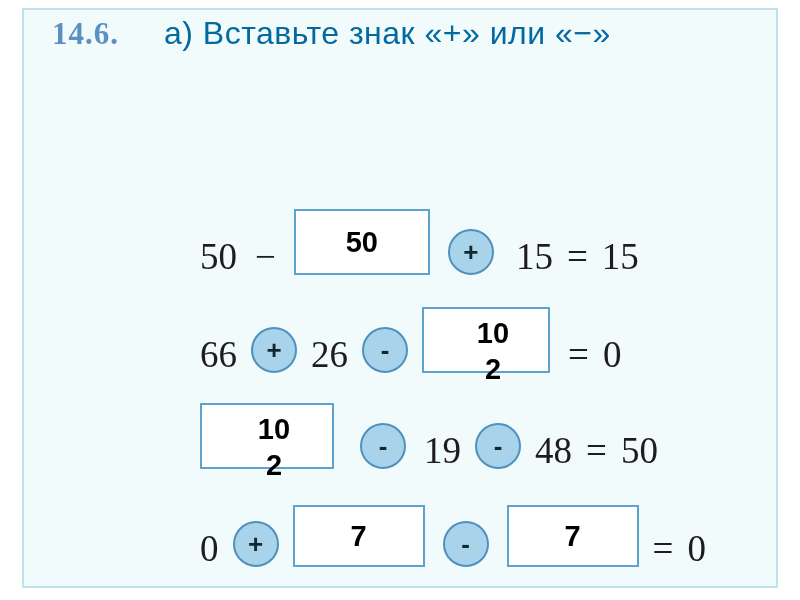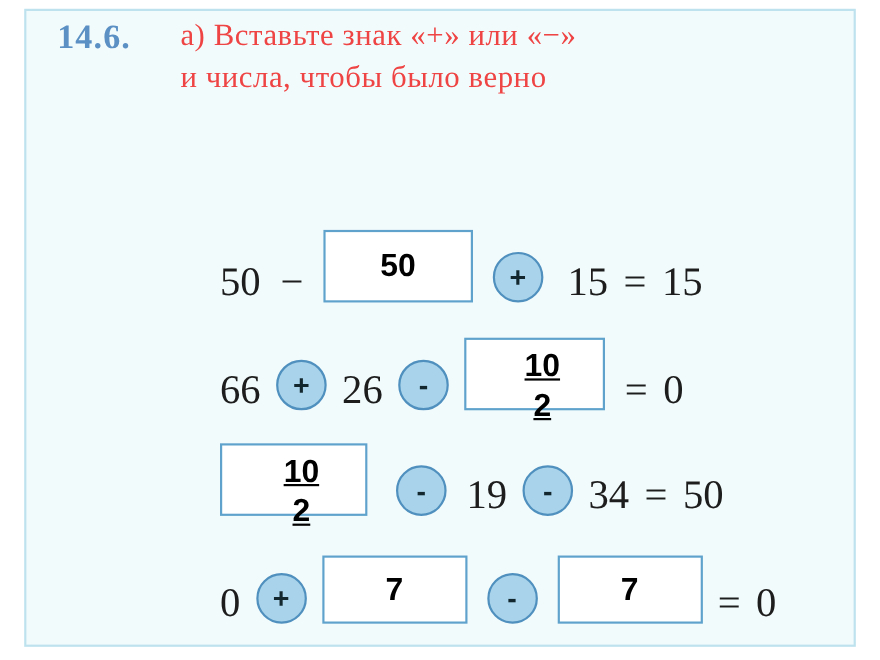--- a/index.html
+++ b/index.html
@@ -38,24 +38,24 @@
     font-size: 31px;
     font-weight: bold;
     color: #5b90c4;
     letter-spacing: 1px;
   }
   .prompt {
     position: absolute;
     left: 164px;
     top: 14px;
     width: 590px;
-    font-family: Liberation Serif, serif;
-    font-size: 28px;
+    font-family: Liberation Sans, sans-serif;
+    font-size: 32px;
     line-height: 38px;
-    color: #ef4444;
+    color: #0369a1;
     letter-spacing: 0.5px;
   }
   .prompt .line {
     display: block;
     white-space: nowrap;
   }
   .prompt .line.just {
     text-align: justify;
   }
 
@@ -114,38 +114,36 @@
   }
   
   .box.wrap .ans {
     position: absolute;
     left: 14px;
     right: 0;
     top: 6px;
     text-align: center;
     white-space: pre-line;
     line-height: 36px;
-    text-decoration: underline;
   }
   .sp14 { width: 14px; }
   .sp18 { width: 18px; }
   .sp22 { width: 22px; }
   .sp26 { width: 26px; }
 </style>
 </head>
 <body>
 
 <div id="page">
   <div class="slide-panel"></div>
 
   <div class="exercise-number">14.6.</div>
 
   <div class="prompt">
     <span class="line just">а) Вставьте знак «+» или «−»</span>
-    <span class="line just">и числа, чтобы было верно</span>
   </div>
 
   <div class="eq-row" style="left:200px; top:205px;">
     <span class="term">50</span>
     <span class="sp18"></span>
     <span class="op-minus-plain">−</span>
     <span class="sp18"></span>
     <span class="box" style="width:136px; height:66px;">
       <span class="ans">50</span>
     </span>
@@ -183,21 +181,21 @@
       <span class="ans">10
 2</span>
     </span>
     <span class="sp26"></span>
     <span class="op-circle">-</span>
     <span class="sp18"></span>
     <span class="term">19</span>
     <span class="sp14"></span>
     <span class="op-circle">-</span>
     <span class="sp14"></span>
-    <span class="term">34</span>
+    <span class="term">48</span>
     <span class="sp14"></span>
     <span class="term">=</span>
     <span class="sp14"></span>
     <span class="term">50</span>
   </div>
 
   <div class="eq-row" style="left:200px; top:497px;">
     <span class="term">0</span>
     <span class="sp14"></span>
     <span class="op-circle">+</span>

